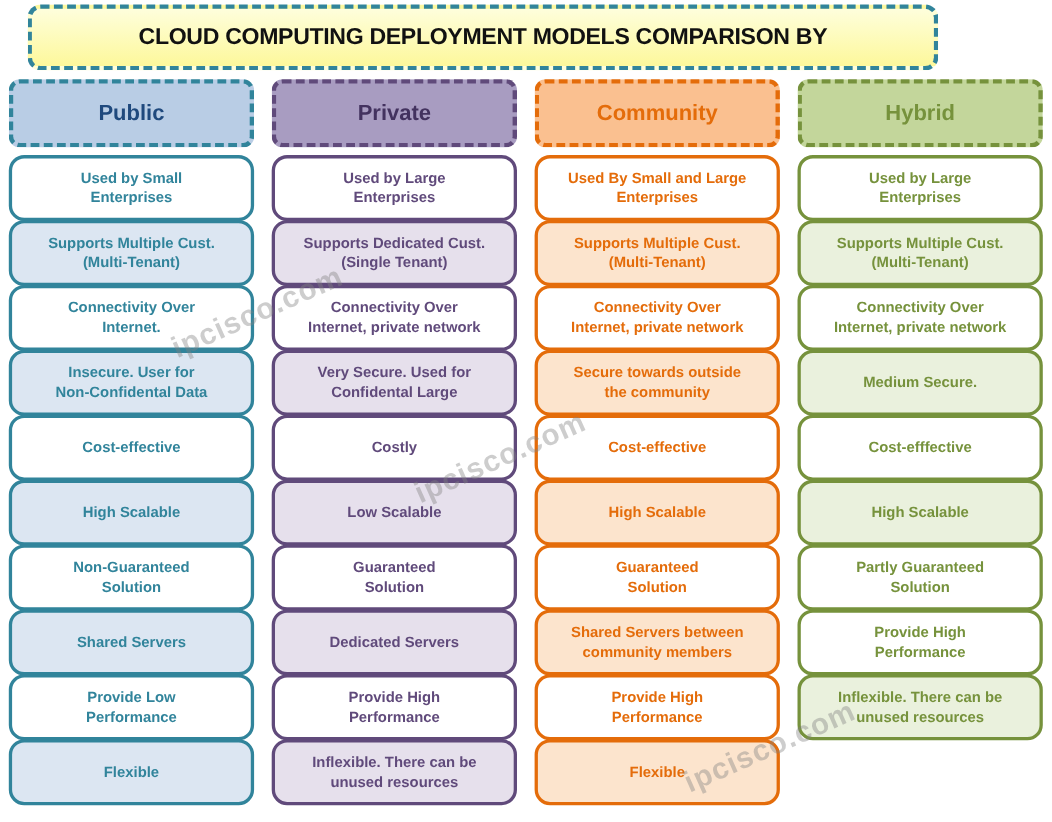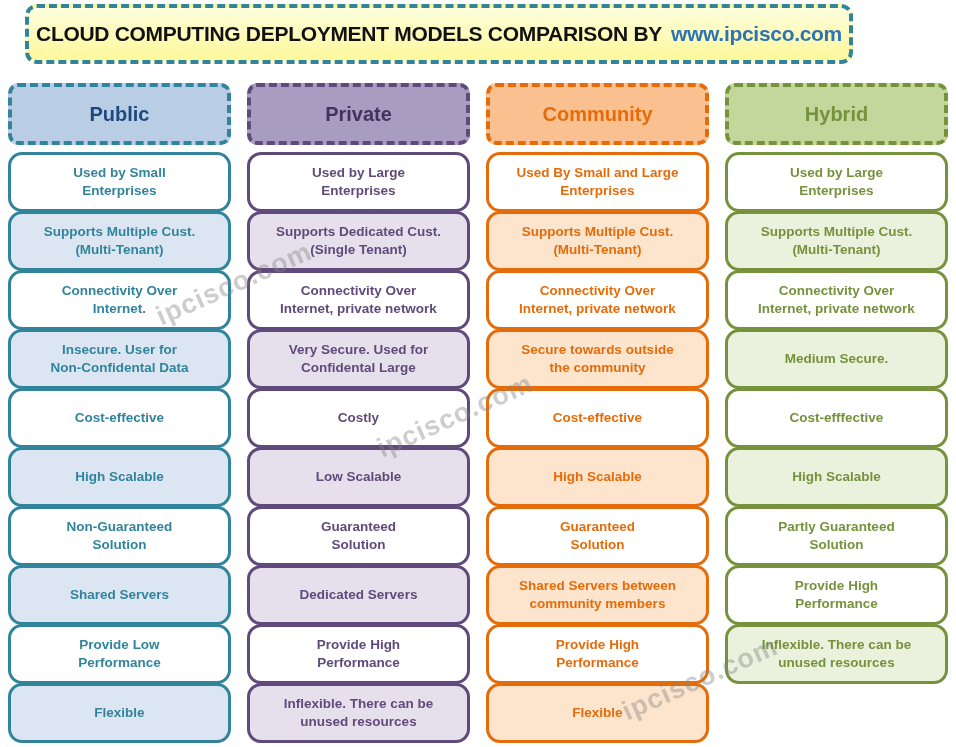--- a/index.html
+++ b/index.html
@@ -36,21 +36,21 @@
 
   
   .grid {
     position: absolute;
     left: 8px; top: 72px;
     width: 940px;
     display: grid;
     grid-template-columns: repeat(4, 1fr);
     column-gap: 16px;
   }
-  .column { display: block; margin-top: 11px; }
+  .column { display: block; }
 
   .col-header {
     height: 62px;
     border: 4px dashed var(--border);
     border-radius: 10px;
     background: var(--header-fill);
     color: var(--header-text);
     font-size: 20px;
     font-weight: bold;
     display: flex;
@@ -93,21 +93,20 @@
   }
   .watermark.w1 { left: 234px; top: 284px; }
   .watermark.w2 { left: 455px; top: 416px; }
   .watermark.w3 { left: 700px; top: 679px; }
 </style>
 </head>
 <body>
 
 <div class="title-bar" style="--title-border: #31849B; --title-bg-top: #FEFEDC; --title-bg-bottom: #FDF89B; --title-site-color: #2E74B5;">
   <span>CLOUD COMPUTING DEPLOYMENT MODELS COMPARISON BY</span>
-  <span class="site-link">www.ipcisco.com</span>
 </div>
 
 <div class="grid">
     <div class="column" style="--border: #31849B; --text: #31849B; --header-fill: #B9CDE5; --header-text: #1F497D; --tint: #DCE6F2;">
       <div class="col-header">Public</div>
       <div class="cell">Used by Small
 Enterprises</div>
       <div class="cell tint">Supports Multiple Cust.
 (Multi-Tenant)</div>
       <div class="cell">Connectivity Over

